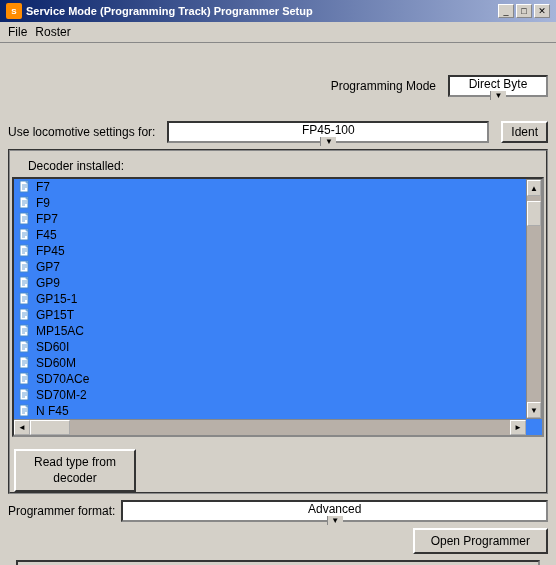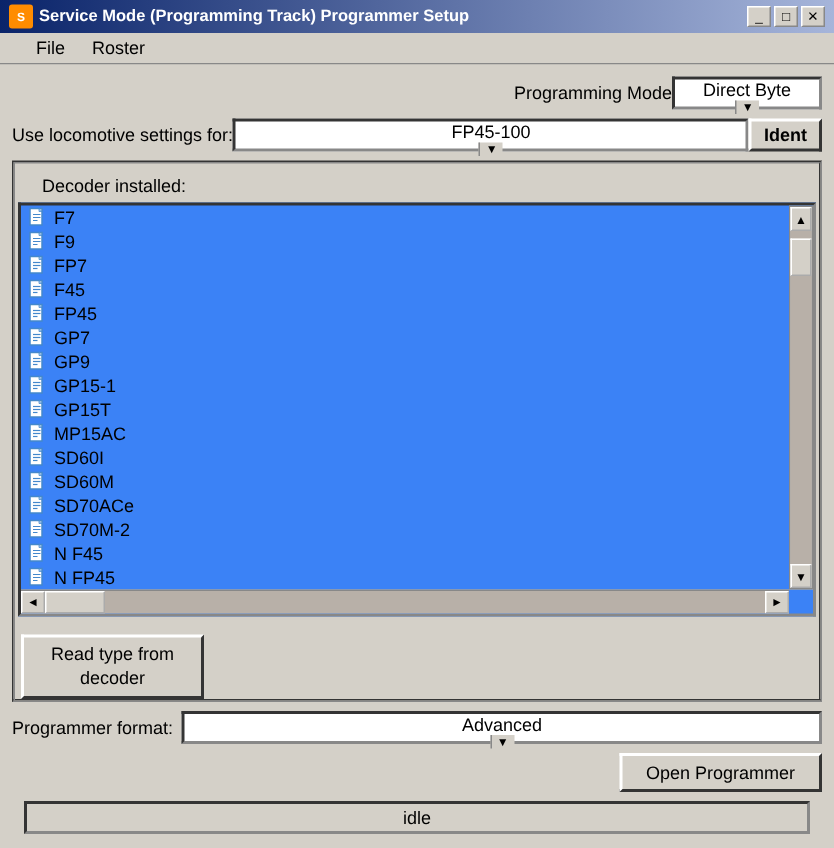--- a/index.html
+++ b/index.html
@@ -53,38 +53,38 @@
       display: flex;
       align-items: center;
       justify-content: center;
       font-size: 9px;
       cursor: pointer;
       color: #000;
     }
     .menu-bar {
       background: #d4d0c8;
       border-bottom: 1px solid #888;
-      padding: 2px 20px;
-      display: flex;
-      gap: 10px;
+      padding: 2px 4px;
+      display: flex;
     }
     .menu-item {
       font-size: 12px;
       padding: 1px 4px;
       cursor: pointer;
     }
     .main-content {
       background: #d4d0c8;
       padding: 8px;
     }
     .form-row {
       display: flex;
       align-items: center;
       margin-bottom: 6px;
-      gap: 0;
+      gap: 12px;
+      margin-top: 24px;
     }
     .form-label {
       font-size: 12px;
       white-space: nowrap;
     }
     .dropdown {
       height: 22px;
       border: 2px inset #888;
       background: white;
       font-size: 12px;
@@ -115,21 +115,20 @@
     .ident-btn {
       height: 22px;
       padding: 0 8px;
       background: #d4d0c8;
       border: 2px outset #fff;
       border-bottom-color: #888;
       border-right-color: #888;
       font-size: 12px;
       cursor: pointer;
       white-space: nowrap;
-      font-weight: bold;
     }
     .decoder-section {
       display: flex;
       gap: 0;
       border: 2px groove #888;
       background: #d4d0c8;
       margin-bottom: 6px;
       min-height: 340px;
       flex-direction: column;
     }
@@ -443,30 +442,20 @@
             </div>
             <div class="list-item">
               <svg class="doc-icon" viewBox="0 0 14 14" width="14" height="14">
       <rect x="2" y="1" width="8" height="11" fill="white" stroke="#4488cc" stroke-width="1"></rect>
       <polygon points="8,1 10,3 8,3" fill="#aaccee" stroke="#4488cc" stroke-width="0.5"></polygon>
       <line x1="4" y1="5" x2="9" y2="5" stroke="#4488cc" stroke-width="0.8"></line>
       <line x1="4" y1="7" x2="9" y2="7" stroke="#4488cc" stroke-width="0.8"></line>
       <line x1="4" y1="9" x2="7" y2="9" stroke="#4488cc" stroke-width="0.8"></line>
     </svg>
               <span>N F45</span>
-            </div>
-            <div class="list-item">
-              <svg class="doc-icon" viewBox="0 0 14 14" width="14" height="14">
-      <rect x="2" y="1" width="8" height="11" fill="white" stroke="#4488cc" stroke-width="1"></rect>
-      <polygon points="8,1 10,3 8,3" fill="#aaccee" stroke="#4488cc" stroke-width="0.5"></polygon>
-      <line x1="4" y1="5" x2="9" y2="5" stroke="#4488cc" stroke-width="0.8"></line>
-      <line x1="4" y1="7" x2="9" y2="7" stroke="#4488cc" stroke-width="0.8"></line>
-      <line x1="4" y1="9" x2="7" y2="9" stroke="#4488cc" stroke-width="0.8"></line>
-    </svg>
-              <span>N FP45</span>
             </div>
           </div>
 
         <div class="scrollbar-v" style="position:absolute; right:0; top:0; bottom:16px; width:16px; background:#d4d0c8; border-left:1px solid #888; display:flex; flex-direction:column;">
           <div class="scroll-btn">▲</div>
           <div style="flex:1; background:#b8b0a8; position:relative;">
             <div style="width:100%; height:25px; background:#d4d0c8; border:1px outset #fff; position:absolute; top:5px;"></div>
           </div>
           <div class="scroll-btn">▼</div>
         </div>

